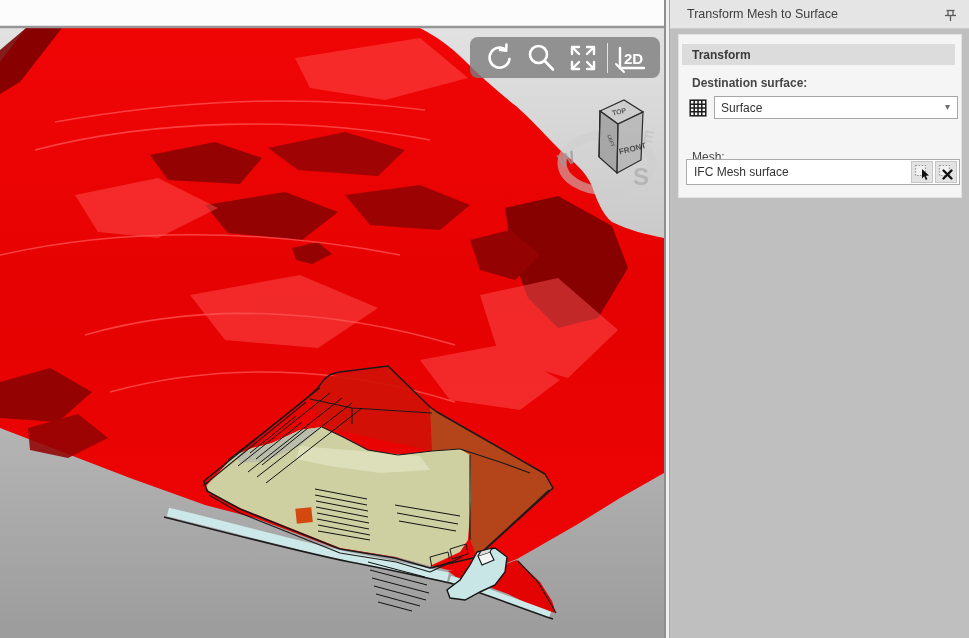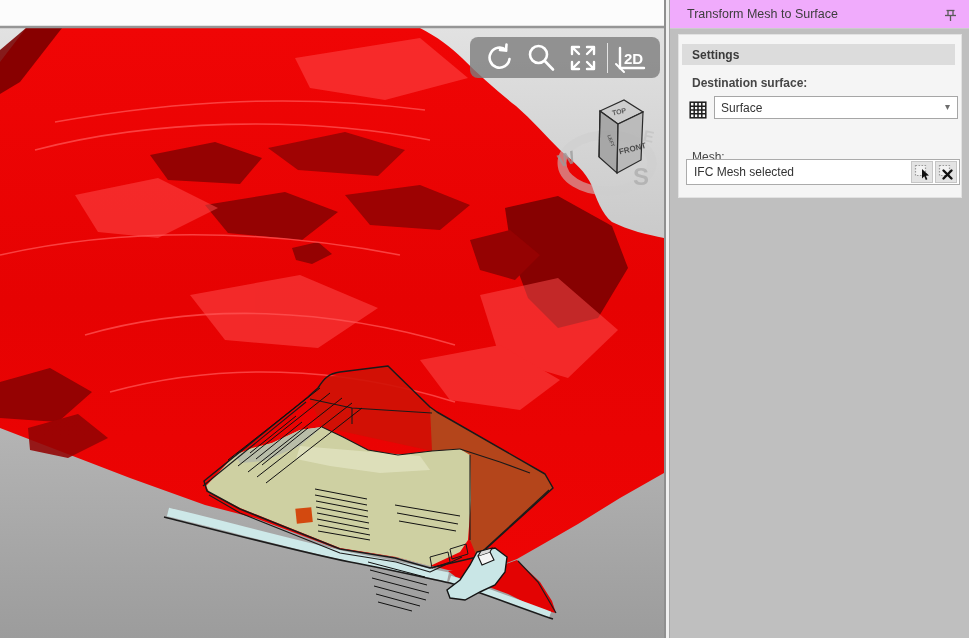--- a/index.html
+++ b/index.html
@@ -16,34 +16,34 @@
   .vtoolbar{position:absolute;left:470px;top:37px;width:190px;height:41px;
             background:rgba(125,125,125,.80);border-radius:8px;
             display:flex;align-items:center;justify-content:space-evenly;padding:0 6px;text-decoration:underline;}
   .vtool{width:38px;height:38px;display:flex;align-items:center;justify-content:center;cursor:pointer;}
   .vtool svg{display:block;}
   .vdivider{width:1px;height:30px;background:rgba(255,255,255,.75);}
 
   
   .panel{position:absolute;left:669px;top:0;width:300px;height:638px;
          background:#bfbfbf;border-left:1px solid #a8a8a8;}
-  .panel-header{position:relative;height:29px;background:#f0abfc;
+  .panel-header{position:relative;height:29px;background:#e5e5e5;
                 border-bottom:1px solid #cccccc;display:flex;align-items:center;text-align:right;}
   .panel-title{font-size:12.5px;color:#3d3d3d;padding-left:17px;}
   .pin-btn{position:absolute;right:10px;top:6px;width:18px;height:18px;
            display:flex;align-items:center;justify-content:center;cursor:pointer;}
   .card{position:absolute;left:8px;top:34px;width:284px;height:164px;
         background:#f5f5f5;border:1px solid #e2e2e2;}
   .section-band{margin:9px 6px 0 3px;height:21px;background:#dcdcdc;
                 display:flex;align-items:center;}
   .section-band span{font-size:12px;font-weight:bold;color:#3a3a3a;padding-left:10px;}
   .fld-label{position:absolute;left:13px;font-size:12px;color:#464646;}
   .lbl-dest{top:41px;font-weight:bold;}
   .lbl-mesh{top:115px;}
-  .combo-row{position:absolute;left:9px;top:61px;width:270px;height:23px;display:flex;align-items:flex-end;}
+  .combo-row{position:absolute;left:9px;top:61px;width:270px;height:23px;display:flex;align-items:center;}
   .grid-ico{width:19px;height:19px;margin-right:7px;display:flex;align-items:center;justify-content:center;}
   .combo{flex:1;height:23px;background:#ffffff;border:1px solid #a6a6a6;
          display:flex;align-items:center;position:relative;cursor:pointer;}
   .combo .val{font-size:12px;color:#333;padding-left:6px;}
   .combo .caret{position:absolute;right:7px;top:4px;font-size:10px;color:#6d6d6d;}
   .mesh-field{position:absolute;left:7px;top:124px;width:274px;height:26px;
               background:#ffffff;border:1px solid #ababab;display:flex;align-items:center;}
   .mesh-field .val{flex:1;font-size:12px;color:#333;padding-left:7px;}
   .mf-btn{width:22px;height:22px;margin-right:2px;background:#e3e3e3;
           border:1px solid #c6c6c6;display:flex;align-items:center;justify-content:center;
@@ -248,21 +248,21 @@
             <path d="M5,2.5 V7.5 M10,2.5 V7.5"></path>
             <path d="M2,7.5 H13"></path>
             <path d="M7.5,7.5 V13"></path>
           </g>
         </svg>
       </span>
     </div>
 
     <div class="card">
       <div class="section-band">
-        <span>Settings</span>
+        <span>Transform</span>
       </div>
 
       <label class="fld-label lbl-dest">Destination surface:</label>
 
       <div class="combo-row">
         <span class="grid-ico">
           <svg width="18" height="18" viewBox="0 0 18 18" fill="none" stroke="#1c1c1c" stroke-width="1.5">
             <rect x="1.2" y="1.2" width="15.6" height="15.6"></rect>
             <path d="M5.2,1.2 V16.8 M9,1.2 V16.8 M12.8,1.2 V16.8"></path>
             <path d="M1.2,5.2 H16.8 M1.2,9 H16.8 M1.2,12.8 H16.8"></path>
@@ -270,21 +270,21 @@
         </span>
         <div class="combo">
           <span class="val">Surface</span>
           <span class="caret">▾</span>
         </div>
       </div>
 
       <label class="fld-label lbl-mesh">Mesh:</label>
 
       <div class="mesh-field">
-        <span class="val">IFC Mesh selected</span>
+        <span class="val">IFC Mesh surface</span>
         <button class="mf-btn">
           <svg width="17" height="17" viewBox="0 0 17 17">
             <rect x="1.5" y="1.5" width="10" height="10" fill="#f2f2f2" stroke="#9a9a9a" stroke-width="1.2" stroke-dasharray="1.6,1.4"></rect>
             <polygon points="8,5 8,14.5 10.3,12.2 11.8,16 13.4,15.2 11.9,11.7 15,11.5" fill="#111"></polygon>
           </svg>
         </button>
         <button class="mf-btn">
           <svg width="17" height="17" viewBox="0 0 17 17">
             <rect x="1.5" y="1.5" width="10" height="10" fill="#f2f2f2" stroke="#9a9a9a" stroke-width="1.2" stroke-dasharray="1.6,1.4"></rect>
             <path d="M5.5,6.5 L13.5,14.5 M13.5,6.5 L5.5,14.5" stroke="#111" stroke-width="2.4" stroke-linecap="round"></path>

